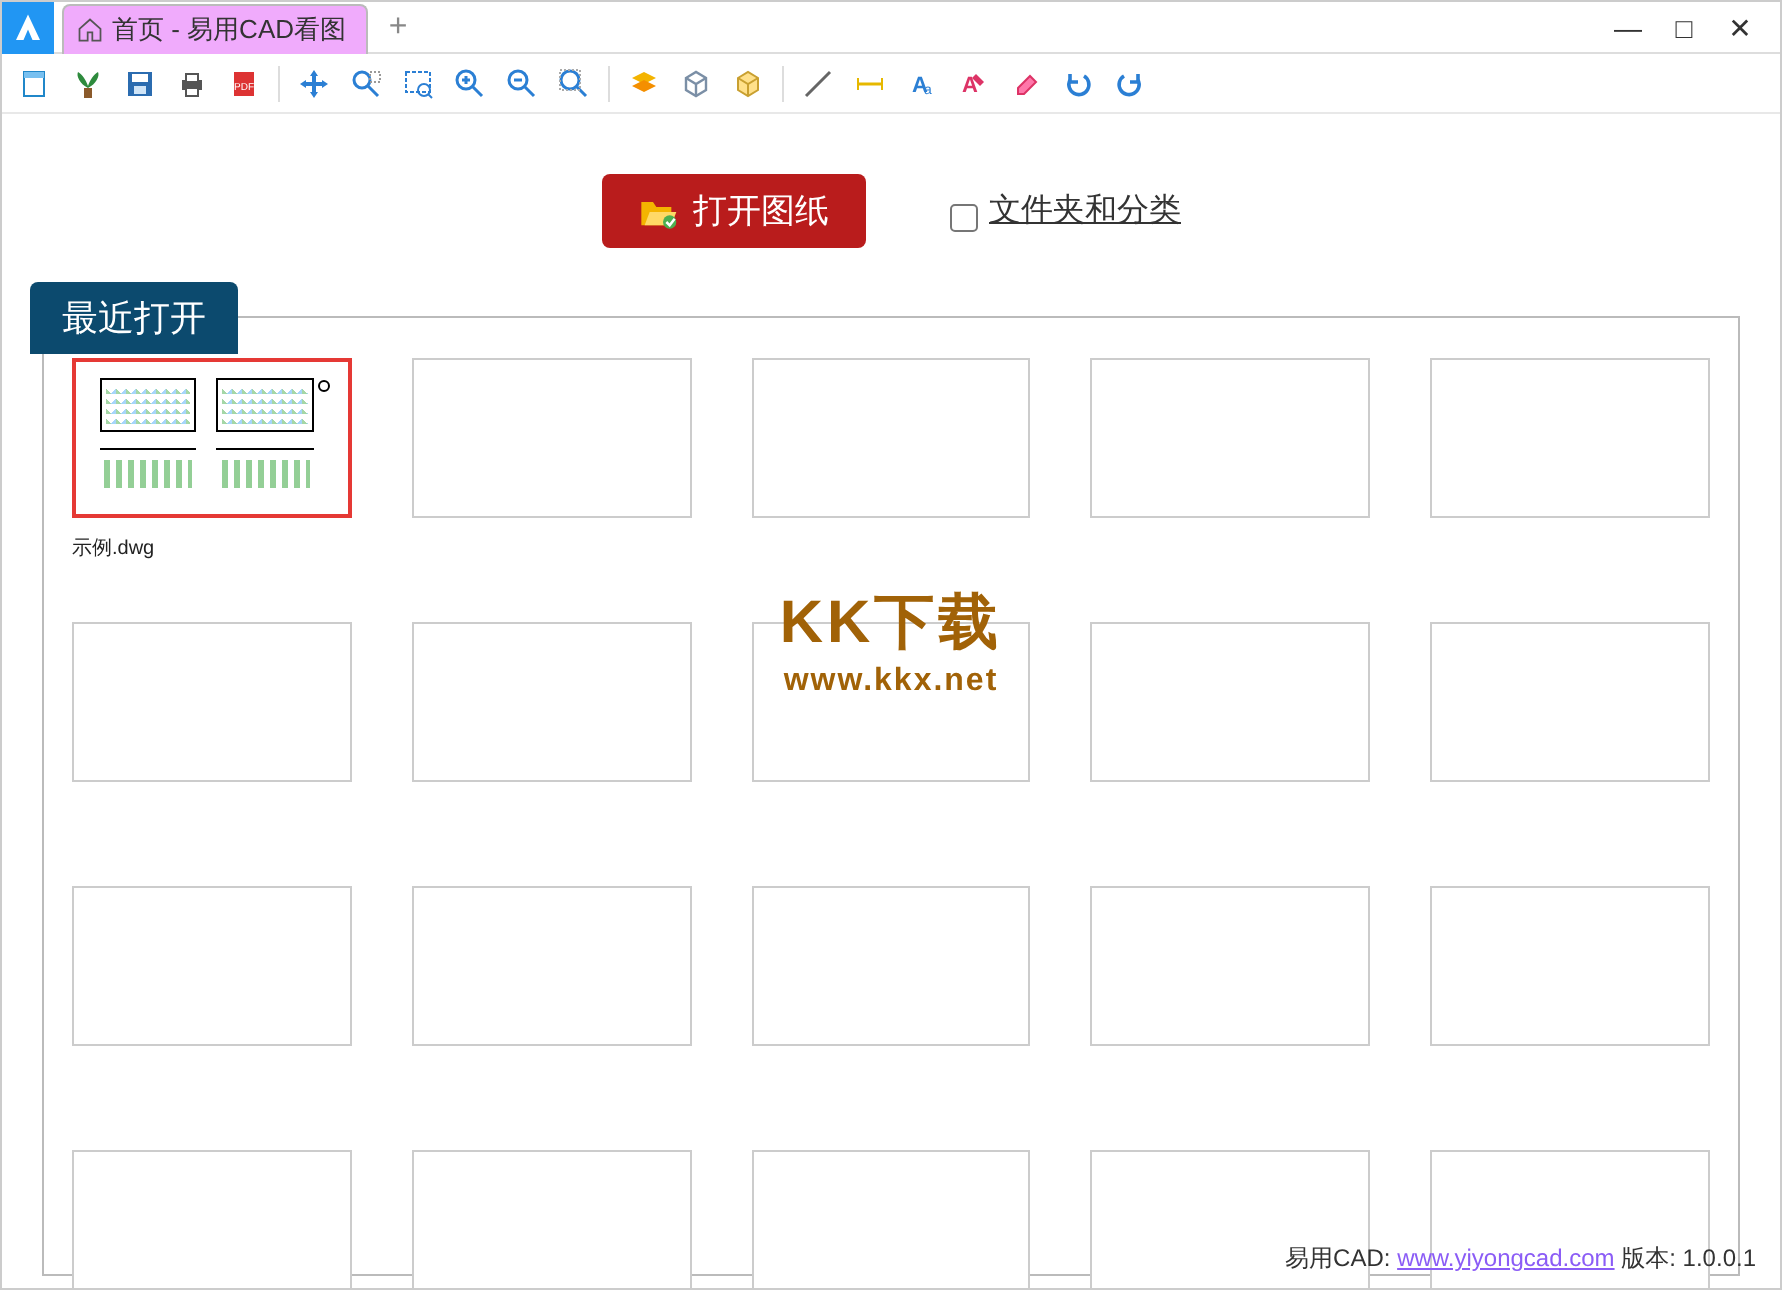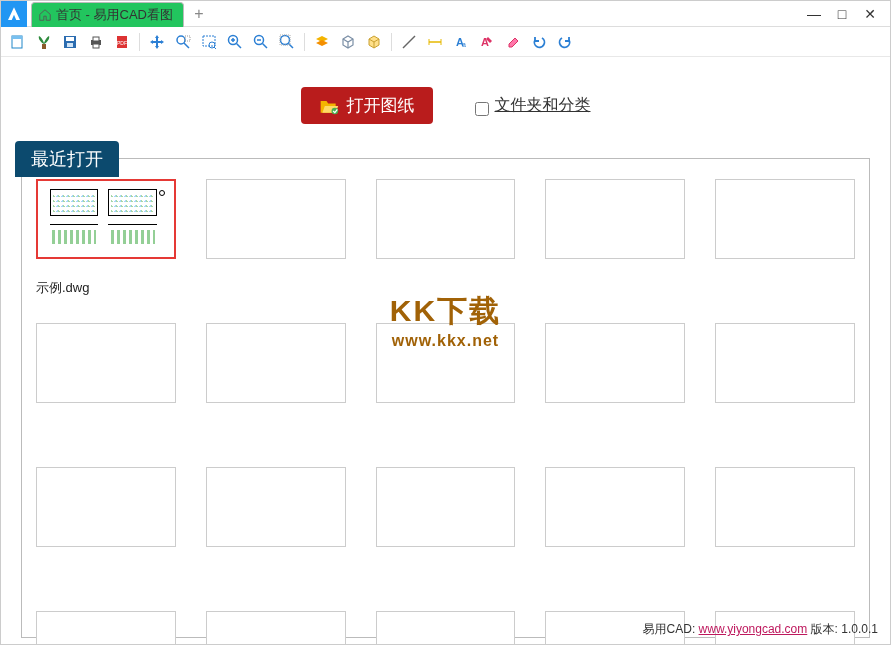--- a/index.html
+++ b/index.html
@@ -1,21 +1,21 @@
 <!DOCTYPE html>
 <html><head>
 <meta charset="utf-8">
 <style>
 * { box-sizing: border-box; margin: 0; padding: 0; }
 body { font-family: "Microsoft YaHei", Arial, sans-serif; font-size: 13px; background: #fff; width: 891px; height: 645px; overflow: hidden; border: 1px solid #ccc; position: relative; }
 
 .titlebar { height: 26px; background: #fff; display: flex; align-items: center; border-bottom: 1px solid #ddd; }
 .app-logo { width: 26px; height: 26px; background: #2196f3; display: flex; align-items: center; justify-content: center; margin-right: 4px; }
 .app-logo svg { width: 18px; height: 18px; }
-.tab { height: 25px; background: #22c55e; border: 1px solid #bbb; border-bottom: none; border-top-left-radius: 4px; border-top-right-radius: 4px; display: flex; align-items: center; padding: 0 10px 0 6px; margin-top: 1px; font-size: 13px; color: #333; }
+.tab { height: 25px; background: #f0abfc; border: 1px solid #bbb; border-bottom: none; border-top-left-radius: 4px; border-top-right-radius: 4px; display: flex; align-items: center; padding: 0 10px 0 6px; margin-top: 1px; font-size: 13px; color: #333; }
 .tab svg { margin-right: 4px; }
 .tab-add { width: 18px; height: 18px; display: flex; align-items: center; justify-content: center; color: #888; font-size: 16px; margin-left: 6px; cursor: pointer; }
 .window-controls { margin-left: auto; display: flex; gap: 12px; padding-right: 12px; }
 .window-controls span { font-size: 14px; color: #333; cursor: pointer; width: 16px; text-align: center; }
 
 .toolbar { height: 30px; background: #fff; display: flex; align-items: center; padding: 0 6px; gap: 4px; border-bottom: 1px solid #e8e8e8; }
 .tb-btn { width: 22px; height: 22px; display: flex; align-items: center; justify-content: center; cursor: pointer; border-radius: 2px; }
 .tb-sep { width: 1px; height: 18px; background: #ddd; margin: 0 2px; }
 
 .content { padding: 30px 20px 10px 20px; position: relative; }
@@ -26,28 +26,28 @@
 .folder-check input { width: 14px; height: 14px; }
 .folder-check span { text-decoration: underline; }
 
 .recent-tab { position: absolute; left: 14px; top: 84px; background: #0c4a6e; color: #fff; font-size: 18px; padding: 6px 16px; border-top-left-radius: 4px; border-top-right-radius: 4px; }
 
 .grid-wrap { border: 1px solid #bbb; margin-top: 34px; padding: 20px 14px; height: 480px; }
 .grid { display: grid; grid-template-columns: repeat(5, 1fr); gap: 28px 30px; }
 .card { display: flex; flex-direction: column; }
 .thumb { border: 1px solid #ccc; height: 80px; background: #fff; position: relative; overflow: hidden; }
 .thumb.filled { border: 2px solid #e53935; padding: 4px; }
-.card-label { font-size: 13px; color: #222; margin-top: 20px; height: 16px; }
+.card-label { font-size: 10px; color: #222; margin-top: 8px; height: 16px; }
 
 .watermark { position: absolute; left: 50%; top: 290px; transform: translateX(-50%); text-align: center; color: #a16207; font-weight: bold; pointer-events: none; z-index: 5; }
 .watermark .big { font-size: 30px; letter-spacing: 2px; }
 .watermark .small { font-size: 16px; letter-spacing: 1px; }
 
 .footer { position: absolute; bottom: 6px; right: 12px; font-size: 12px; color: #333; }
-.footer a { color: #be185d; }
+.footer a { color: #8b5cf6; }
 
 
 .mini { position: relative; width: 100%; height: 100%; background: #fff; }
 .mini .plan { position: absolute; border: 1px solid #000; }
 .mini .plan::after { content: ""; position: absolute; inset: 2px; background: linear-gradient(45deg, rgba(76,175,80,.5) 2px, transparent 2px), linear-gradient(-45deg, rgba(33,150,243,.4) 2px, transparent 2px); background-size: 5px 5px; }
 .mini .elev { position: absolute; height: 20px; border-top: 1px solid #000; }
 .mini .elev::before { content: ""; position: absolute; left: 5%; right: 5%; bottom: 0; height: 14px; background: linear-gradient(90deg, rgba(76,175,80,.6) 3px, transparent 3px); background-size: 6px 6px; }
 </style>
 </head>
 <body>

